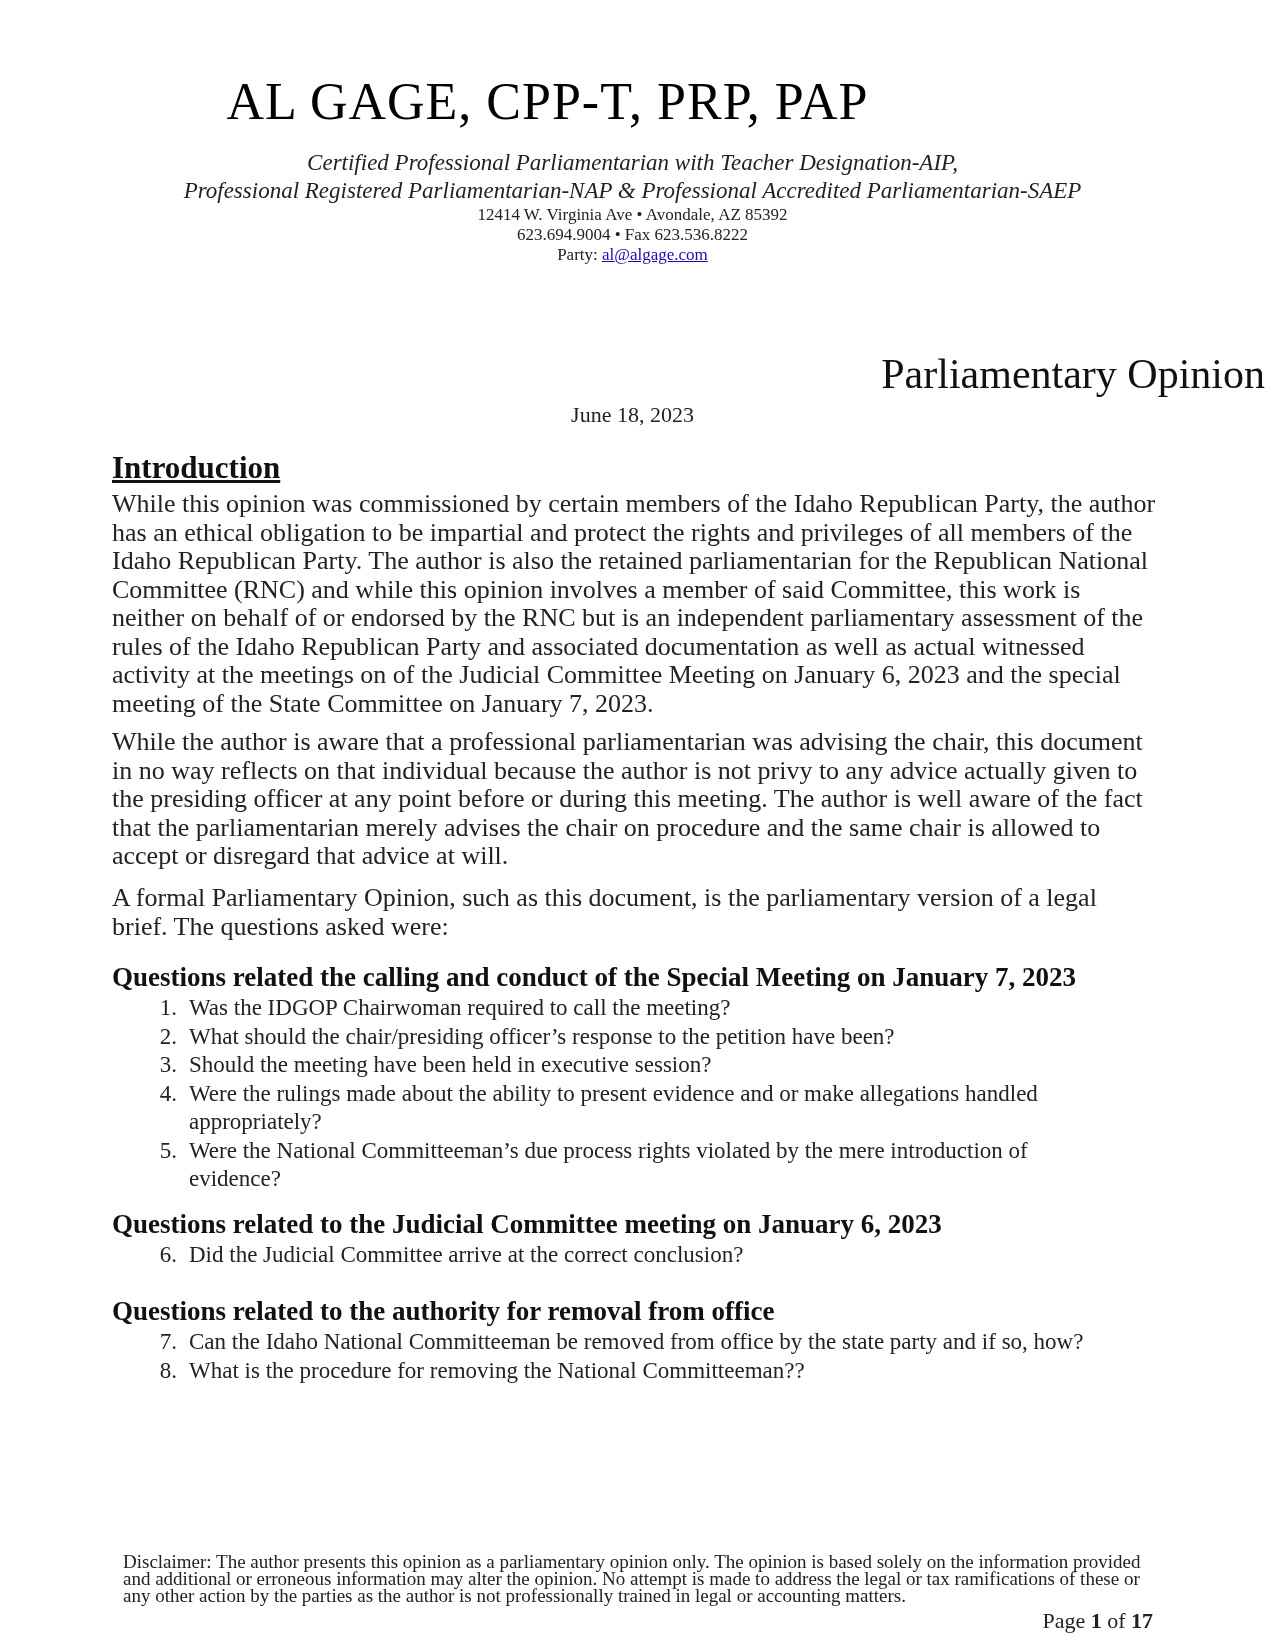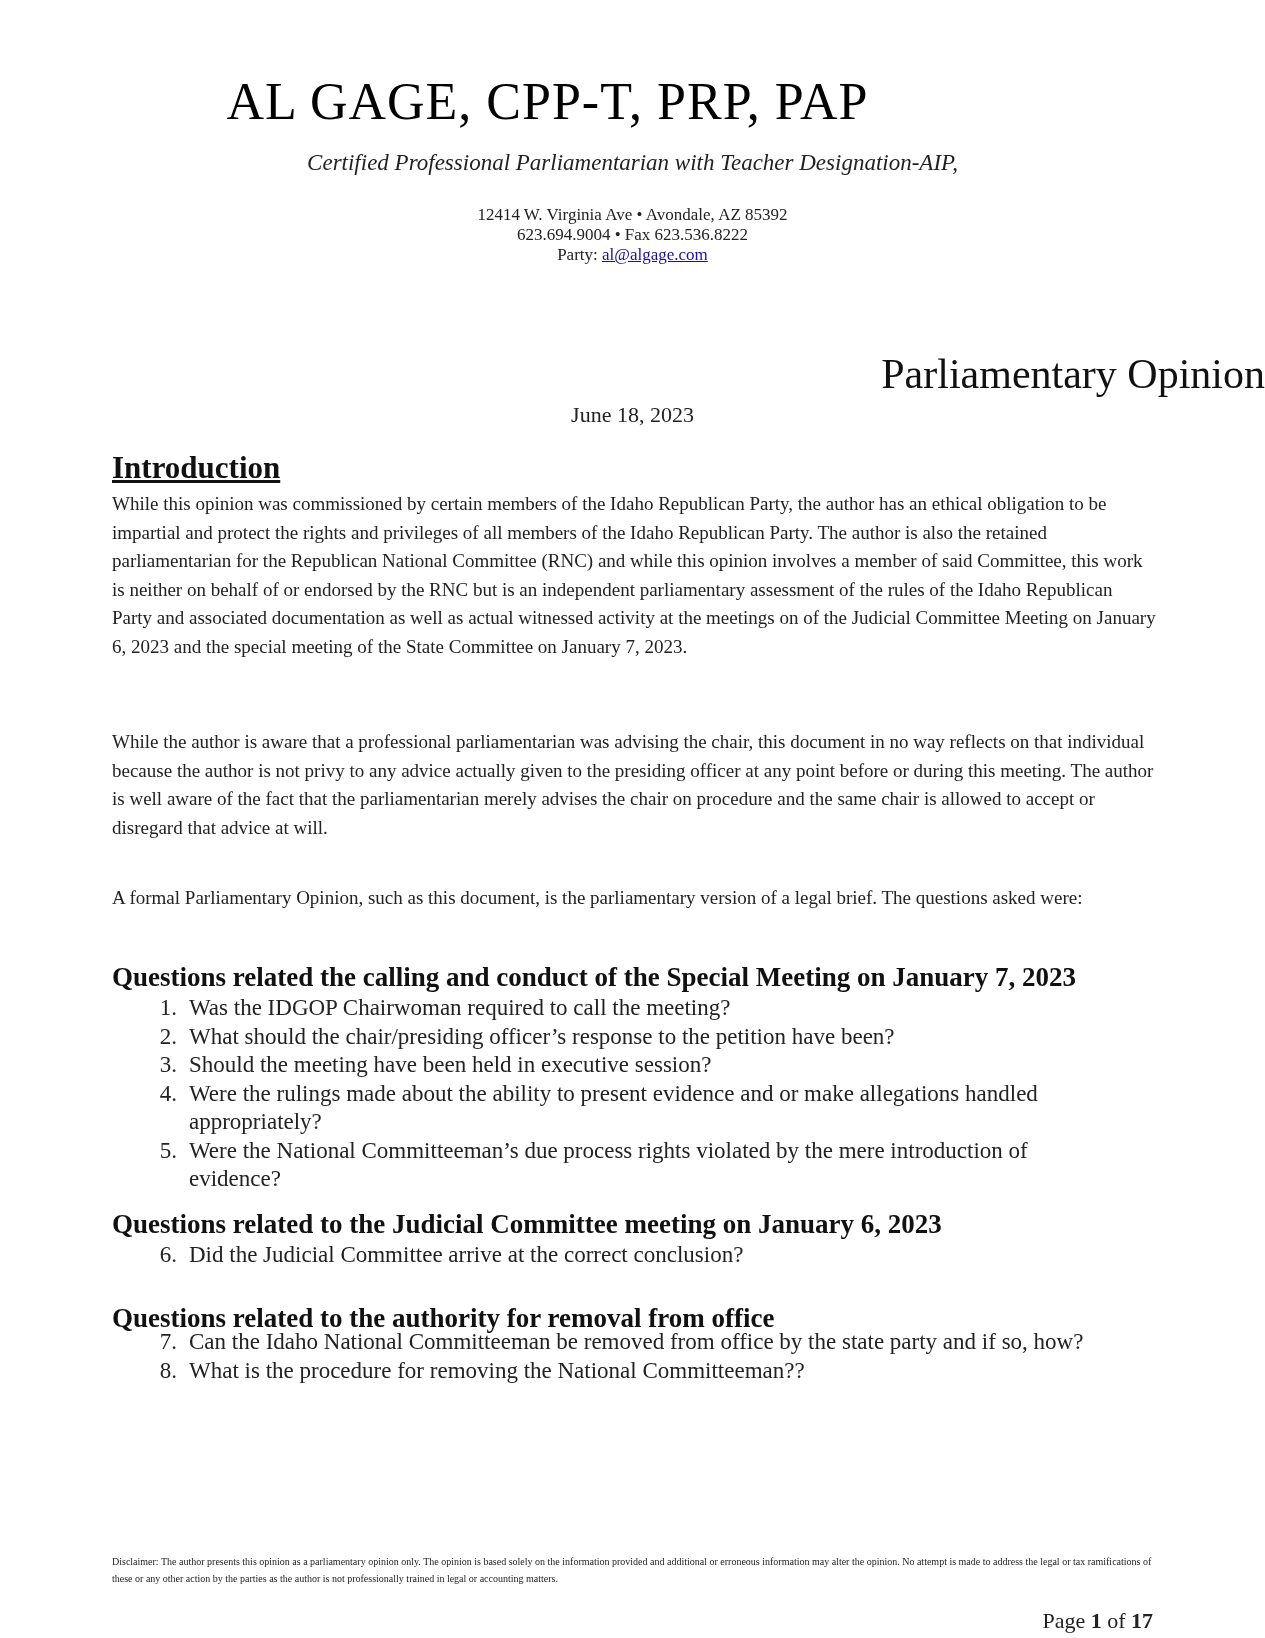--- a/index.html
+++ b/index.html
@@ -5,37 +5,38 @@
   html, body { margin:0; padding:0; background:#ffffff; }
   body { width:1265px; height:1638px; position:relative; overflow:hidden; color:#111; font-family:"Liberation Serif", serif; }
   .page { position:absolute; left:0; top:0; width:1265px; height:1638px; }
   .name { position:absolute; left:0; width:1095px; top:72px; text-align:center; font-size:52px; letter-spacing:1px; font-family:"Liberation Serif", serif; font-variant:small-caps; color:#000; }
   .cred { position:absolute; left:0; width:1265px; text-align:center; font-style:italic; font-size:23px; color:#222; }
   .addr { position:absolute; left:0; width:1265px; text-align:center; font-size:17px; color:#222; }
   .addr a { color:#1a0dab; text-decoration:underline; }
   .title { position:absolute; left:0; width:1265px; top:350px; text-align:right; font-size:42px; color:#111; }
   .date { position:absolute; left:0; width:1265px; top:402px; text-align:center; font-size:22px; color:#222; }
   .h-intro { position:absolute; left:112px; top:450px; font-size:31px; font-weight:bold; text-decoration:underline; color:#111; }
-  .para { position:absolute; left:112px; width:1045px; font-size:19px; line-height:28.5px; color:#222; }
+  .para { position:absolute; left:112px; width:1045px; font-size:26px; line-height:28.5px; color:#222; }
   .qh { position:absolute; left:112px; font-size:27px; font-weight:bold; color:#111; }
   .ol { position:absolute; left:112px; width:1045px; font-size:23px; line-height:28.5px; color:#222; }
   .li { display:flex; }
   .li .n { width:65px; text-align:right; padding-right:12px; flex-shrink:0; }
   .li .t { flex:1; }
-  .disc { position:absolute; left:112px; top:1553px; width:1045px; font-size:10px; line-height:17px; color:#222; }
+  .disc { position:absolute; left:123px; top:1553px; width:1045px; font-size:19px; line-height:17px; color:#222; }
   .pg { position:absolute; right:112px; top:1608px; font-size:22px; color:#222; }
   .pg b { font-weight:bold; }
 </style>
 </head>
 <body>
 
 <div class="page">
 
   <div class="name">AL GAGE, CPP-T, PRP, PAP</div>
   <div class="cred" style="top:150px;">Certified Professional Parliamentarian with Teacher Designation-AIP,</div>
+  <div class="cred" style="top:178px;">Professional Registered Parliamentarian-NAP &amp; Professional Accredited Parliamentarian-SAEP</div>
   <div class="addr" style="top:205px;">12414 W. Virginia Ave • Avondale, AZ 85392</div>
   <div class="addr" style="top:225px;">623.694.9004 • Fax 623.536.8222</div>
   <div class="addr" style="top:245px;">
     <span>Party: </span><a>al@algage.com</a>
   </div>
 
   <div class="title">Parliamentary Opinion</div>
   <div class="date">June 18, 2023</div>
 
   <div class="h-intro">Introduction</div>
@@ -69,21 +70,21 @@
   </div>
 
   <div class="qh" style="top:1209px;">Questions related to the Judicial Committee meeting on January 6, 2023</div>
   <div class="ol" style="top:1241px;">
     <div class="li">
         <span class="n">6.</span>
         <span class="t">Did the Judicial Committee arrive at the correct conclusion?</span>
       </div>
   </div>
 
-  <div class="qh" style="top:1296px;margin-top:7px;">Questions related to the authority for removal from office</div>
+  <div class="qh" style="top:1296px;">Questions related to the authority for removal from office</div>
   <div class="ol" style="top:1328px;">
     <div class="li">
         <span class="n">7.</span>
         <span class="t">Can the Idaho National Committeeman be removed from office by the state party and if so, how?</span>
       </div>
     <div class="li">
         <span class="n">8.</span>
         <span class="t">What is the procedure for removing the National Committeeman??</span>
       </div>
   </div>

